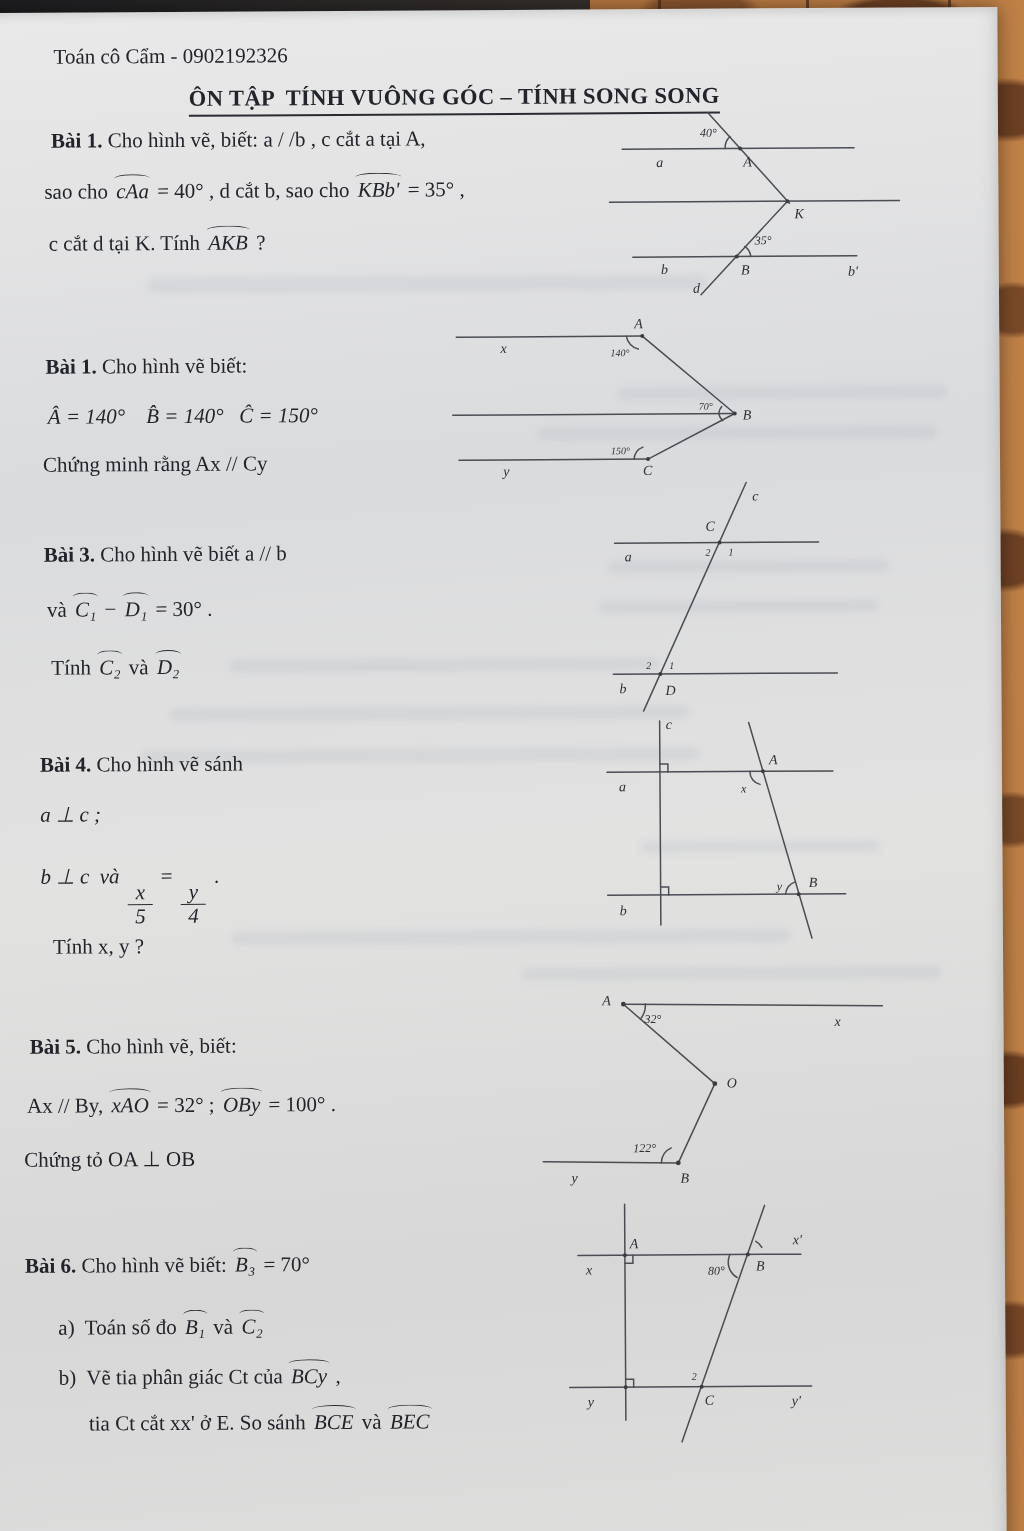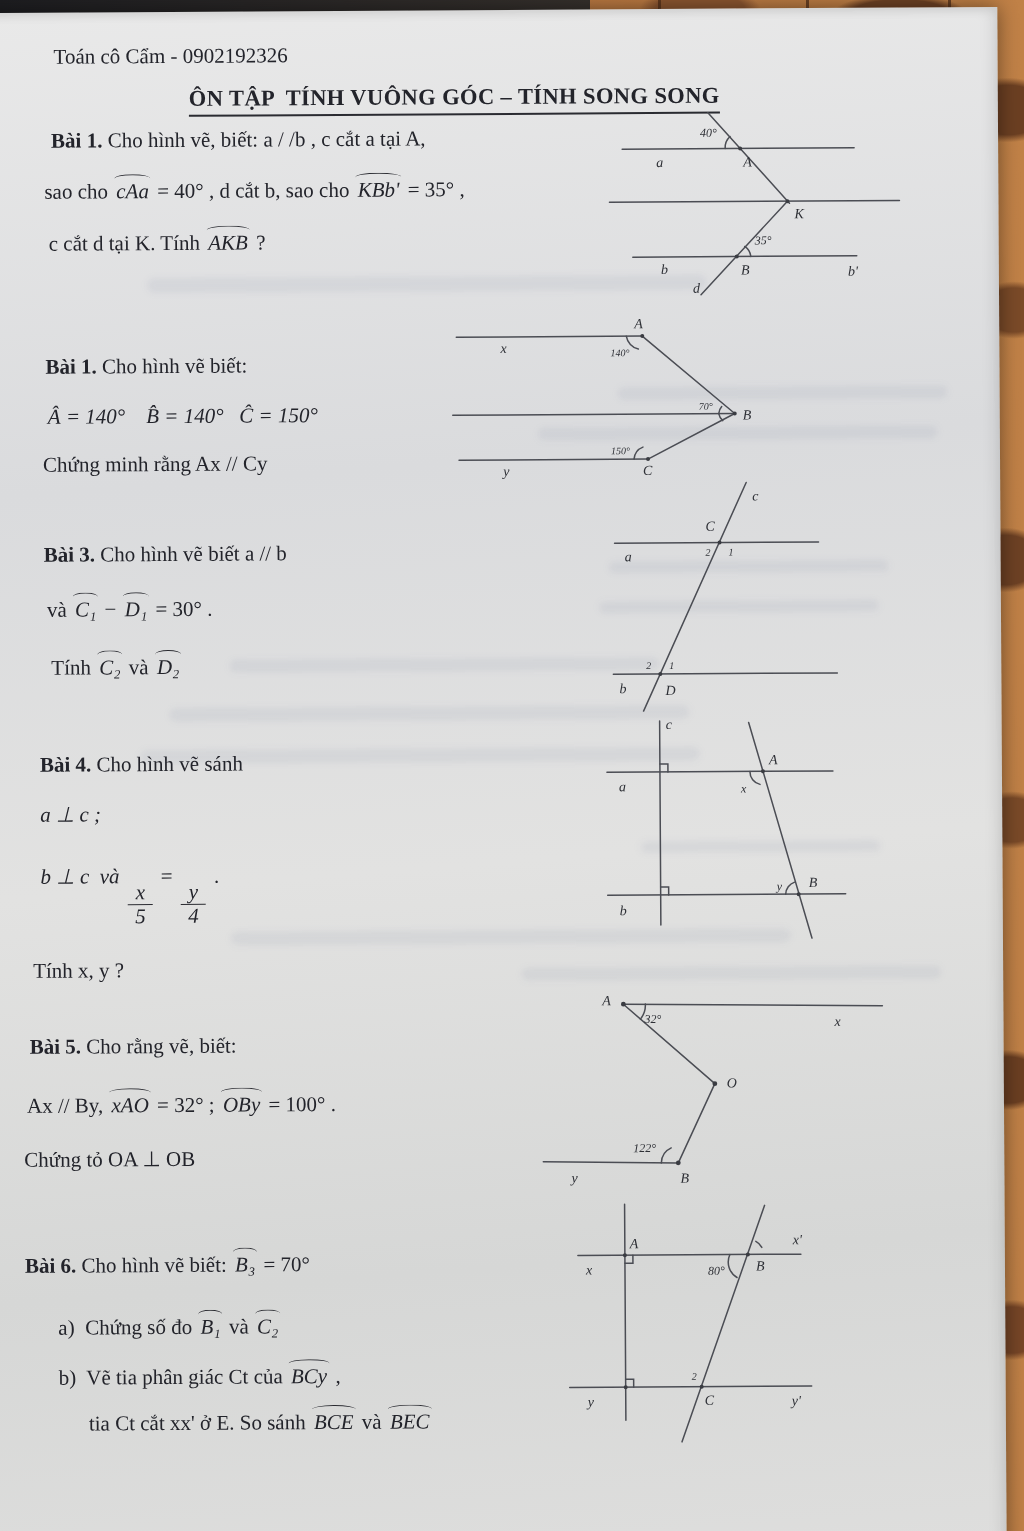--- a/index.html
+++ b/index.html
@@ -141,21 +141,21 @@
         <text class="tiny" x="122" y="85">1</text>
         <text class="tiny" x="39" y="198">2</text>
         <text class="tiny" x="62" y="198">1</text>
         <text x="12" y="222">b</text>
         <text x="58" y="224">D</text>
       </svg>
 
       <div class="line" style="left:40px;top:750px;"><span class="bold-u">Bài 4.</span><span> Cho hình vẽ sánh</span></div>
       <div class="line mi" style="left:40px;top:800px;">a ⊥ c ;</div>
       <div class="line" style="left:40px;top:862px;"><span class="mi">b ⊥ c  và</span><span class="frac"><span class="num">x</span><span class="den">5</span></span><span>=</span><span class="frac"><span class="num">y</span><span class="den">4</span></span><span>.</span></div>
-      <div class="line" style="left:32px;top:932px;margin-top:24px;">Tính x, y ?</div>
+      <div class="line" style="left:52px;top:932px;">Tính x, y ?</div>
 
       <svg style="left:603px;top:708px;" width="290" height="236" viewBox="0 0 290 236">
         <line x1="57" y1="14" x2="57" y2="218"></line>
         <line x1="4" y1="65" x2="230" y2="65"></line>
         <line x1="4" y1="188" x2="242" y2="188"></line>
         <line x1="146" y1="16" x2="208" y2="232"></line>
         <polyline points="57,57 65,57 65,65"></polyline>
         <polyline points="57,180 65,180 65,188"></polyline>
         <path d="M147,65 A13,13 0 0 0 157,78"></path>
         <path d="M182,188 A13,13 0 0 1 191,176"></path>
@@ -163,21 +163,21 @@
           <circle cx="195" cy="188" r="2"></circle>
         <text x="63" y="22">c</text>
         <text x="16" y="84">a</text>
         <text x="166" y="58">A</text>
         <text class="deg" x="138" y="86">x</text>
         <text x="16" y="208">b</text>
         <text x="205" y="181">B</text>
         <text class="deg" x="173" y="184">y</text>
       </svg>
 
-      <div class="line" style="left:28px;top:1032px;"><span class="bold-u">Bài 5.</span><span> Cho rằng vẽ, biết:</span></div>
+      <div class="line" style="left:28px;top:1032px;"><span class="bold-u">Bài 5.</span><span> Cho hình vẽ, biết:</span></div>
       <div class="line" style="left:25px;top:1088px;"><span>Ax // By, </span><span class="oa">xAO</span><span> = 32° ; </span><span class="oa">OBy</span><span> = 100° .</span></div>
       <div class="line" style="left:22px;top:1145px;">Chứng tỏ OA ⊥ OB</div>
 
       <svg style="left:533px;top:988px;" width="360" height="206" viewBox="0 0 360 206">
         <line x1="89" y1="17" x2="348" y2="20"></line>
         <line x1="89" y1="17" x2="180" y2="97"></line>
         <line x1="180" y1="97" x2="143" y2="176"></line>
         <line x1="143" y1="176" x2="8" y2="174"></line>
         <circle cx="89" cy="17" r="2.4"></circle>
           <circle cx="180" cy="97" r="2.4"></circle>
@@ -187,21 +187,21 @@
         <text x="68" y="18">A</text>
         <text x="300" y="40">x</text>
         <text class="deg" x="110" y="36">32°</text>
         <text x="192" y="101">O</text>
         <text x="145" y="196">B</text>
         <text x="36" y="195">y</text>
         <text class="deg" x="98" y="165">122°</text>
       </svg>
 
       <div class="line" style="left:22px;top:1248px;"><span class="bold-u">Bài 6.</span><span> Cho hình vẽ biết: </span><span class="oa">B₃</span><span> = 70°</span></div>
-      <div class="line" style="left:55px;top:1310px;"><span>a)  Chứng số đo </span><span class="oa">B₁</span><span> và </span><span class="oa">C₂</span></div>
+      <div class="line" style="left:55px;top:1310px;"><span>a)  Toán số đo </span><span class="oa">B₁</span><span> và </span><span class="oa">C₂</span></div>
       <div class="line" style="left:55px;top:1360px;"><span>b)  Vẽ tia phân giác Ct của </span><span class="oa">BCy</span><span> ,</span></div>
       <div class="line" style="left:85px;top:1406px;"><span>tia Ct cắt xx' ở E. So sánh </span><span class="oa">BCE</span><span> và </span><span class="oa">BEC</span></div>
 
       <svg style="left:550px;top:1193px;" width="335" height="266" viewBox="0 0 335 266">
         <line x1="72" y1="12" x2="72" y2="228"></line>
         <line x1="25" y1="63" x2="248" y2="63"></line>
         <line x1="16" y1="195" x2="258" y2="195"></line>
         <line x1="212" y1="14" x2="128" y2="250"></line>
         <polyline points="72,71 80,71 80,63"></polyline>
         <polyline points="72,187 80,187 80,195"></polyline>

